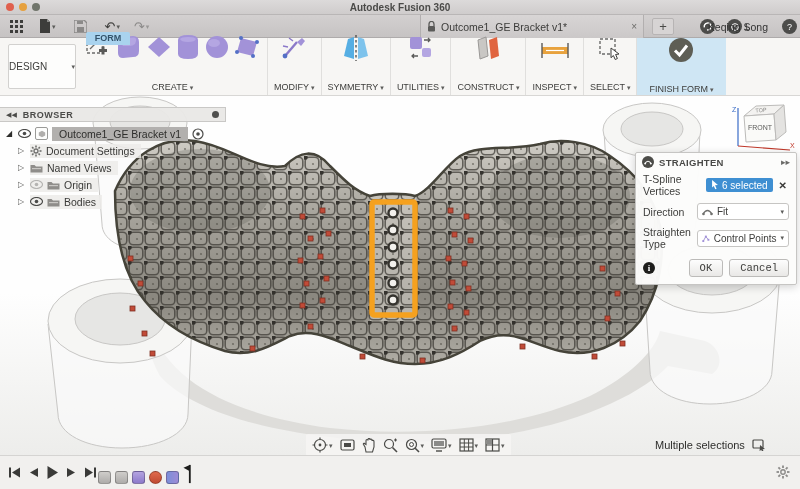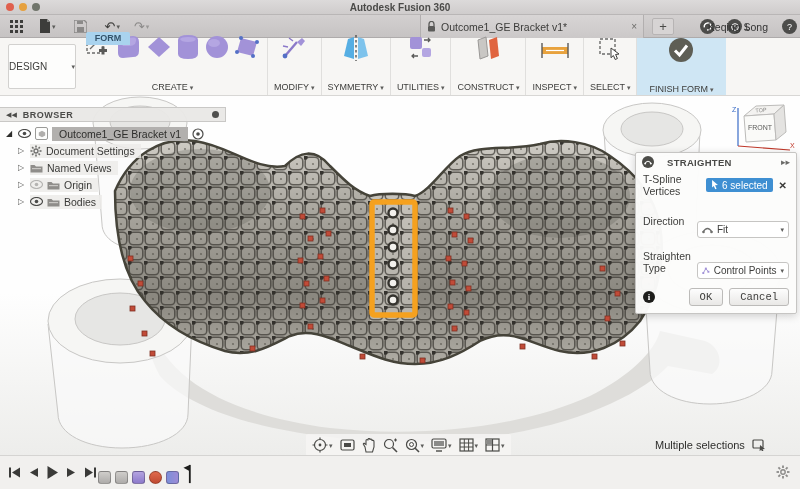--- a/index.html
+++ b/index.html
@@ -53,29 +53,29 @@
   .child { padding-left:12px; }
   .root-label { background:#b2b0ae; padding:1px 7px; font-size:10.5px; color:#2e2e2c; }
   .doc-ico { width:13px; height:13px; background:#fdfdfc; border:1px solid #9a9a98; border-radius:2px; display:flex; align-items:center; justify-content:center; }
   .bg-chip { background:rgba(236,235,233,.85); padding:1px 6px 1px 0; display:flex; align-items:center; gap:4px; }
 
   
   #viewcube { position:absolute; left:724px; top:2px; width:72px; height:56px; }
 
   
   #dialog { position:absolute; left:635px; top:56px; width:162px; background:rgba(252,252,251,.97); border:1px solid #c6c5c3; box-shadow:0 2px 8px rgba(0,0,0,.18); border-radius:2px; font-size:10.5px; }
-  #dialog-header { display:flex; align-items:center; gap:13px; padding:3px 6px 2px; }
+  #dialog-header { display:flex; align-items:center; gap:5px; padding:3px 6px 2px; }
   #dialog-header .dtitle { font-size:9.5px; font-weight:bold; color:#4a4a48; letter-spacing:.3px; flex:1; }
   .dlg-cmd-ico { width:12px; height:12px; border-radius:50%; background:#4c4c48; display:flex; align-items:center; justify-content:center; }
   .dbl-arrow { font-size:9px; color:#6a6a68; }
   .drow { display:flex; align-items:center; padding:3px 7px; gap:4px; }
   .drow .dlabel { flex:1; color:#3d3d3b; }
   .chip { background:#3f8fd2; color:#fff; border-radius:2px; display:flex; align-items:center; gap:3px; padding:1.5px 5px; font-size:10px; }
   .chip-x { color:#3a3a38; font-size:10px; font-weight:bold; padding:0 2px; }
-  .ddown { width:92px; background:#fff; border:1px solid #c6c5c3; border-radius:3px; height:17px; display:flex; align-items:center; gap:4px; padding:0 4px; color:#3d3d3b;margin-top:18px; }
+  .ddown { width:92px; background:#fff; border:1px solid #c6c5c3; border-radius:3px; height:17px; display:flex; align-items:center; gap:4px; padding:0 4px; color:#3d3d3b; }
   .ddown .dval { flex:1; font-size:10px; white-space:nowrap; }
   .ddown .dd-caret { font-size:7px; color:#5c5c5a; }
   #dialog-footer { display:flex; align-items:center; padding:6px 7px 7px; gap:6px; }
   .info-ico { width:12px; height:12px; border-radius:50%; background:#1d1d1b; color:#fff; font-size:9px; font-weight:bold; font-family:"Liberation Serif", serif; display:flex; align-items:center; justify-content:center; margin-right:auto; }
   .dlg-btn { background:linear-gradient(#fdfdfd,#e9e8e6); border:1px solid #bcbbb9; border-radius:3px; font-size:10.5px; color:#3d3d3b; padding:2px 10px;font-family:Liberation Mono, monospace; }
 
   
   #navbar { position:absolute; left:306px; top:338px; height:22px; display:flex; align-items:center; gap:7px; background:rgba(246,245,243,.85); padding:0 6px; border-radius:2px; }
   .nav-ico { display:flex; align-items:center; gap:1px; color:#4a4a47; }
 

